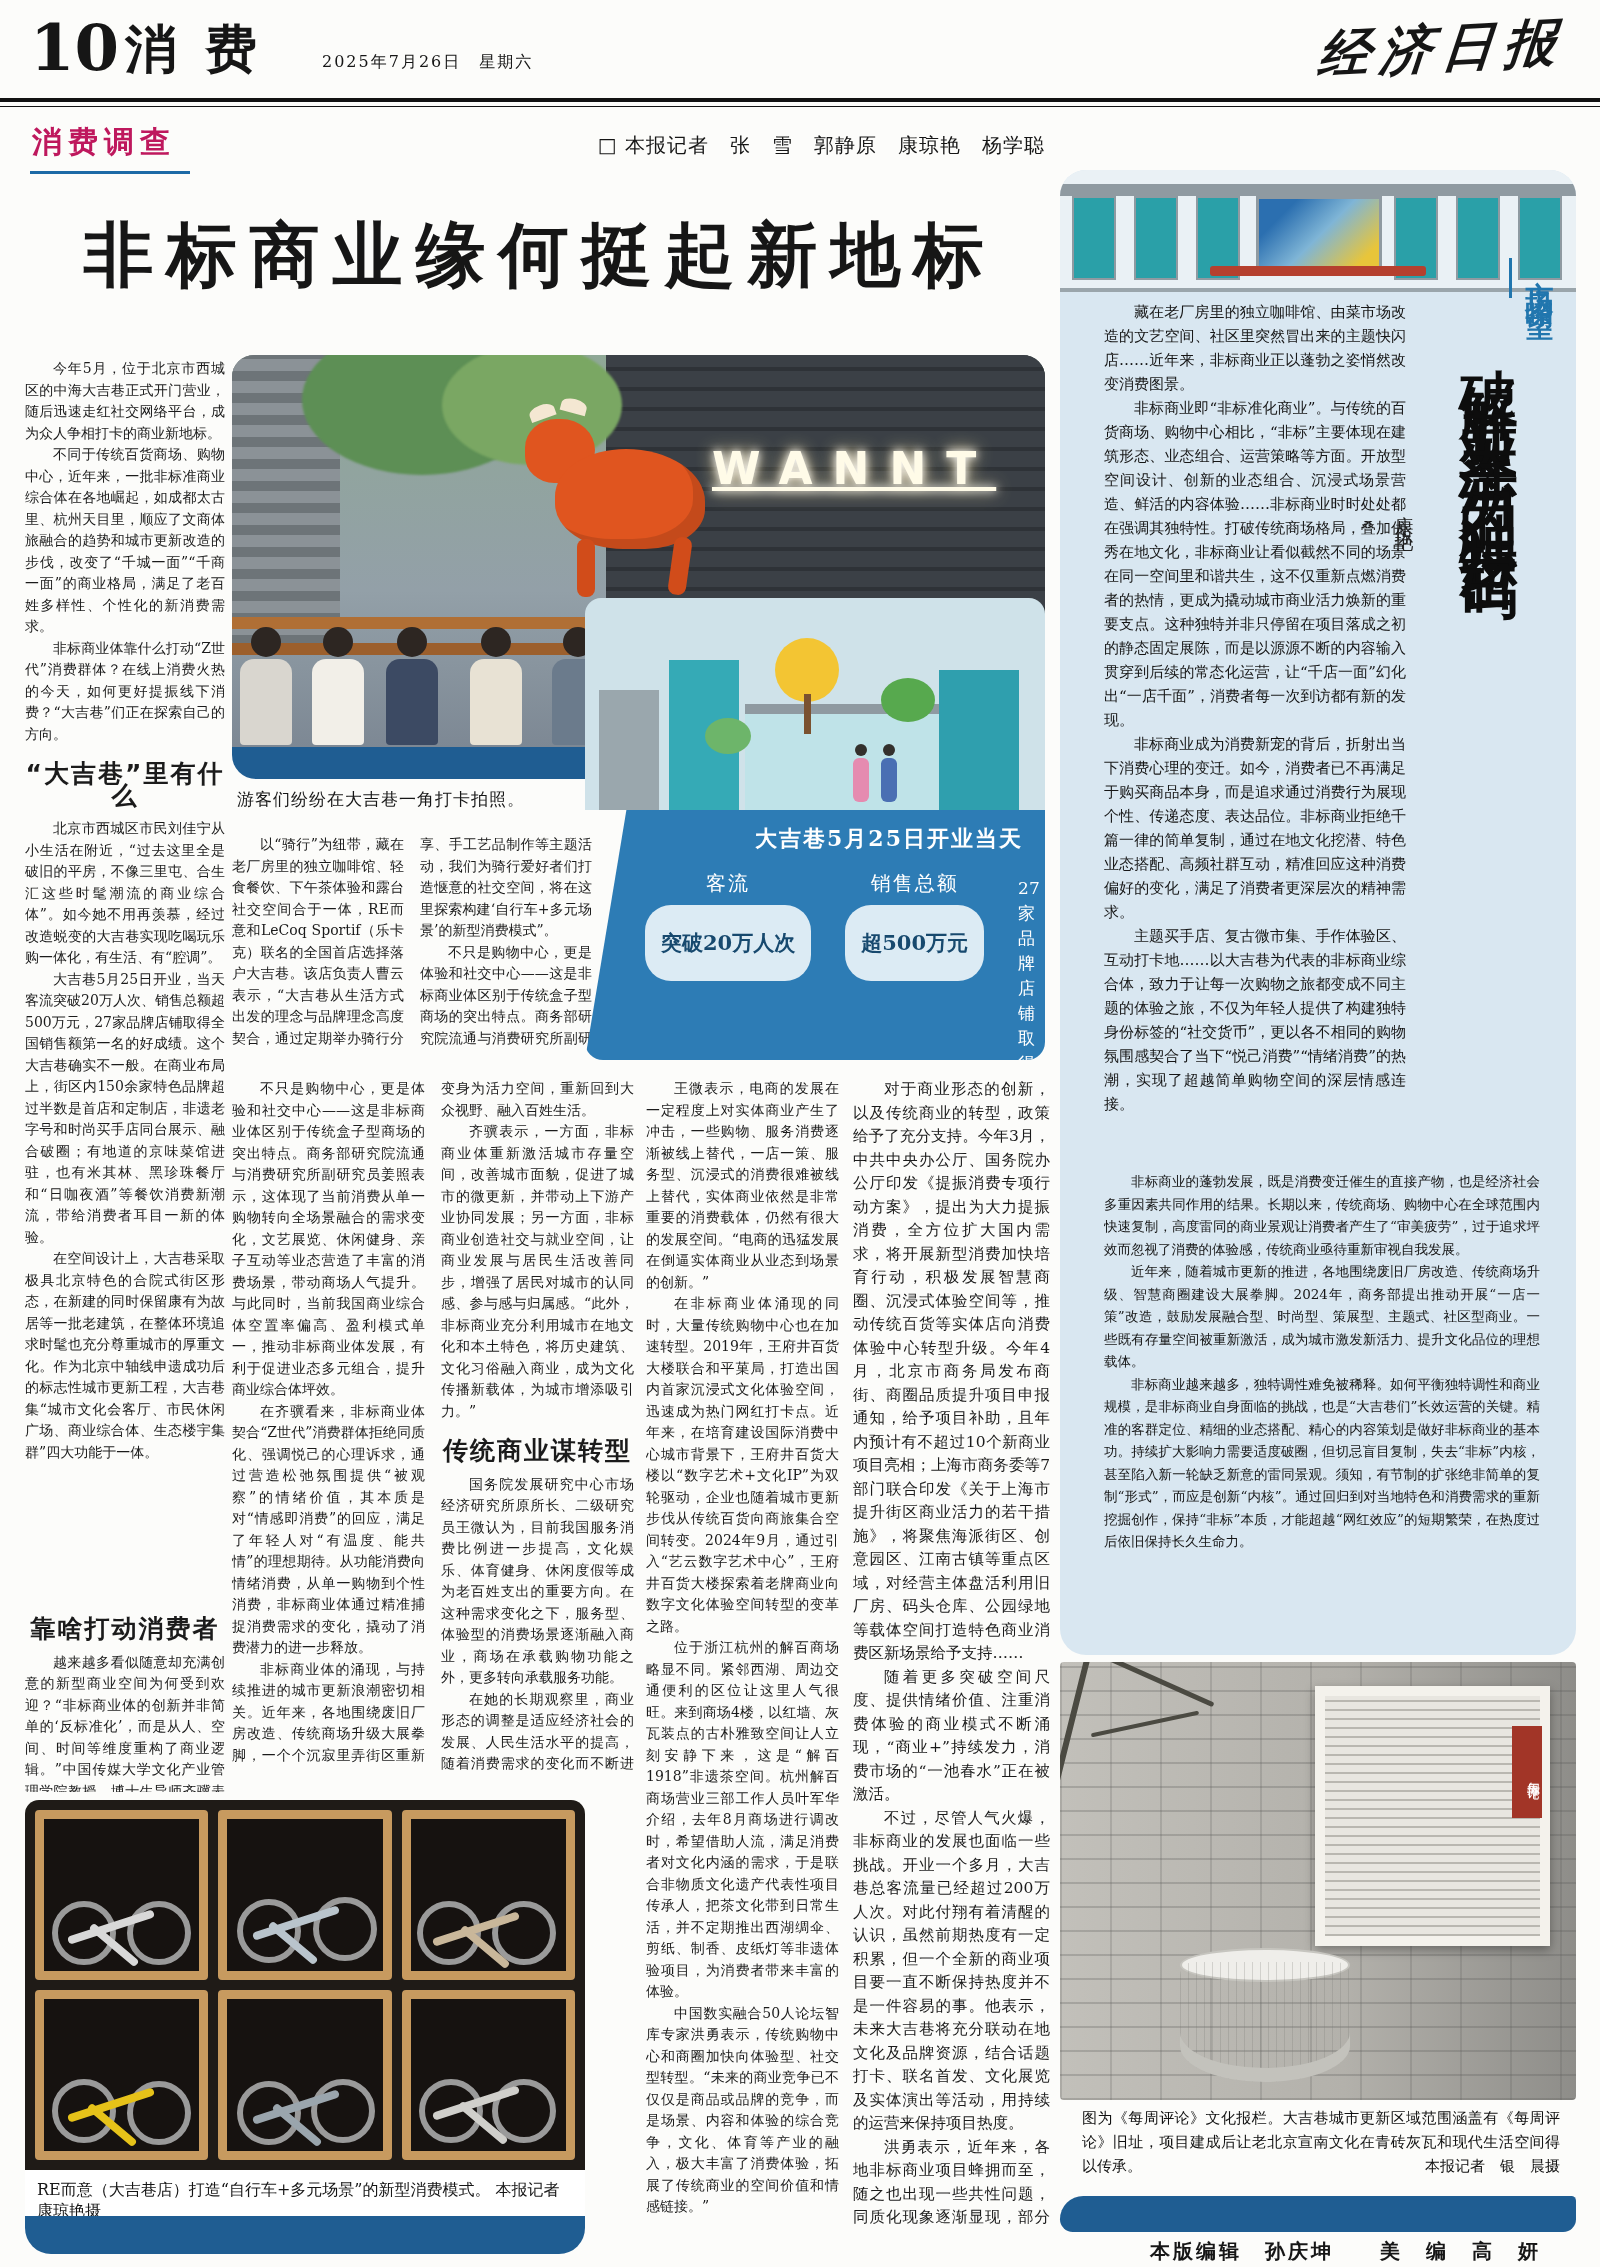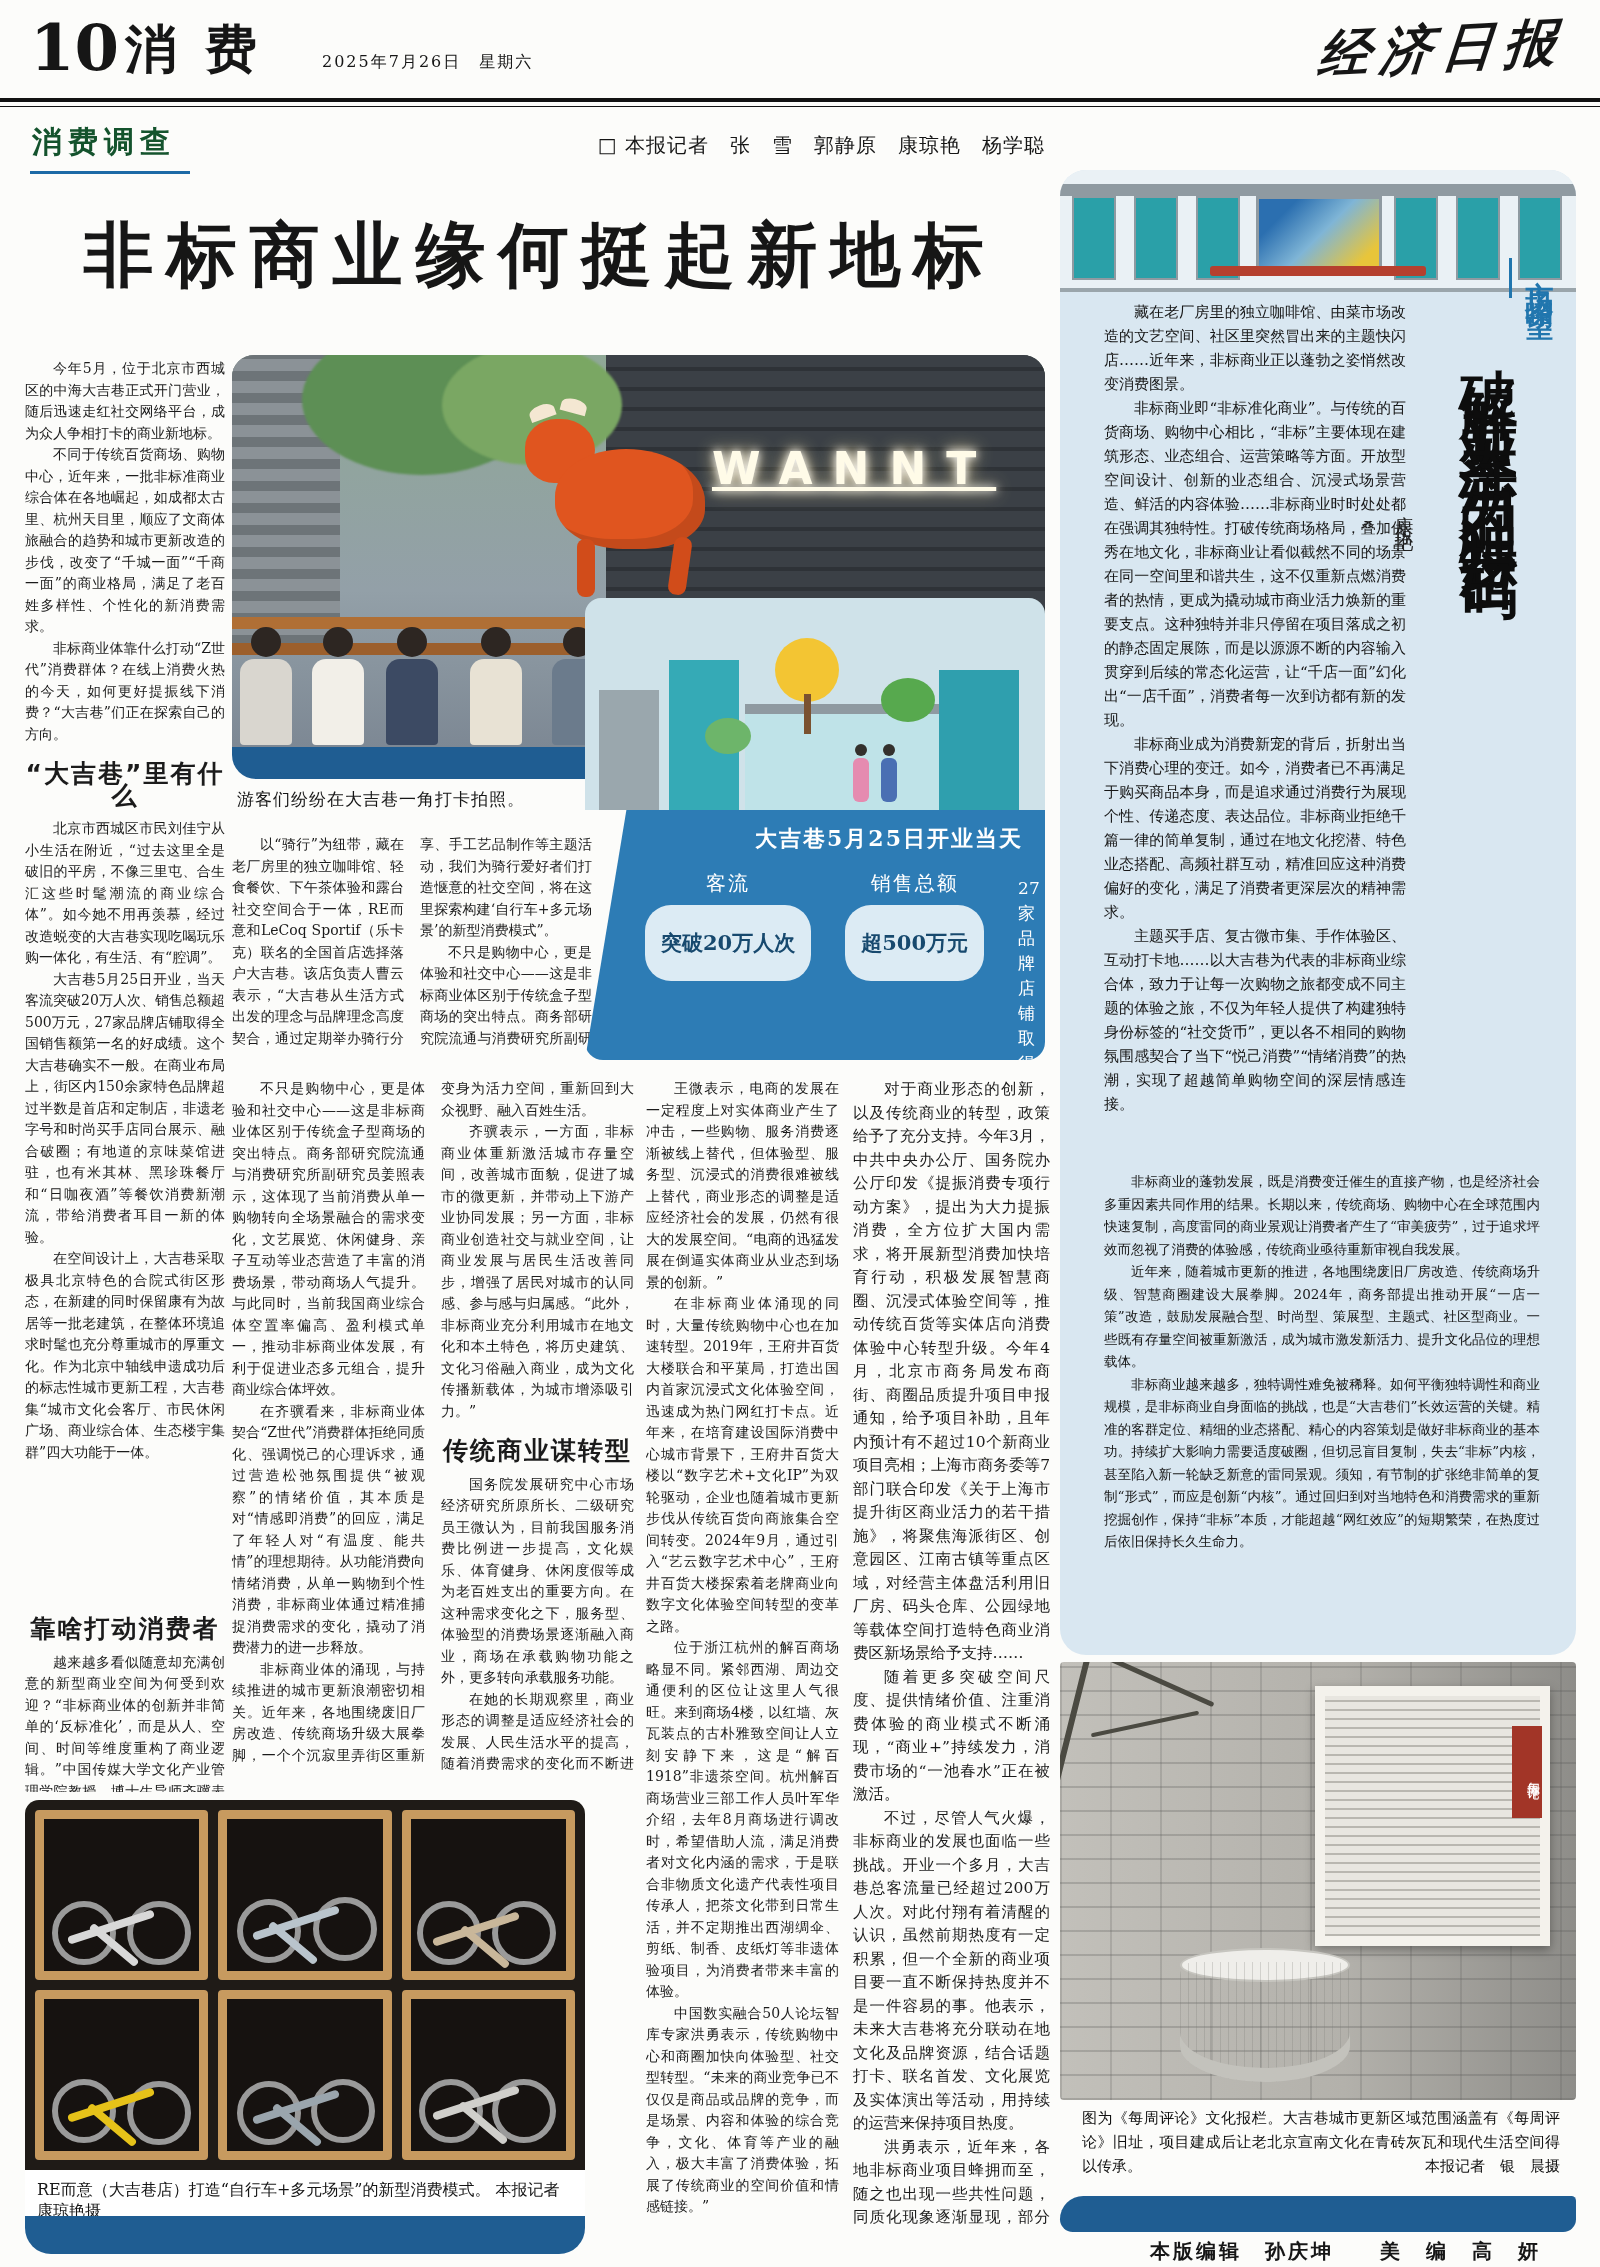--- a/index.html
+++ b/index.html
@@ -8,21 +8,21 @@
   
   .masthead{position:absolute;left:30px;top:8px;right:24px;height:88px;}
   .pagenum{position:absolute;left:0;top:0;font-size:64px;font-weight:900;font-family:"DejaVu Serif",serif;line-height:80px;}
   .secname{position:absolute;left:95px;top:2px;font-size:52px;font-weight:900;letter-spacing:28px;line-height:78px;}
   .mdate{position:absolute;left:292px;top:44px;font-size:16px;letter-spacing:2px;}
   .paperlogo{position:absolute;right:10px;top:6px;font-size:52px;font-weight:bold;font-style:italic;
              font-family:"DejaVu Serif",serif;letter-spacing:10px;transform:rotate(-3deg) skewX(-8deg);}
   .rule-thick{position:absolute;left:0;right:0;top:98px;height:4px;background:#121212;}
   .rule-thin{position:absolute;left:0;right:0;top:106px;height:1px;background:#121212;}
   
-  .col-label{position:absolute;left:30px;top:122px;font-size:30px;font-weight:bold;color:#14532d;
+  .col-label{position:absolute;left:30px;top:122px;font-size:30px;font-weight:bold;color:#be185d;
              letter-spacing:6px;border-bottom:3px solid #1c6aa6;padding:0 14px 8px 2px;}
   .byline{position:absolute;left:500px;top:132px;width:545px;text-align:right;font-size:20px;letter-spacing:1px;}
   .headline{position:absolute;left:55px;top:162px;width:970px;text-align:center;font-size:70px;font-weight:900;
             letter-spacing:13px;font-family:"DejaVu Sans","Liberation Sans",sans-serif;}
   
   .col{position:absolute;font-size:14px;line-height:21.5px;text-align:justify;overflow:hidden;color:#1b1b1b;}
   .col p.para{margin:0;text-indent:2em;}
   .subhead{font-size:25px;font-weight:bold;text-align:center;margin:18px 0 12px;letter-spacing:2px;
            font-family:"DejaVu Sans","Liberation Sans",sans-serif;}
   .two{column-count:2;column-gap:16px;}
@@ -157,21 +157,21 @@
     <p class="para">不只是购物中心，更是体验和社交中心——这是非标商业体区别于传统盒子型商场的突出特点。商务部研究院流通与消费研究所副研究员姜照表示，这体现了当前消费从单一购物转向全场景融合的需求变化，文艺展览、休闲健身、亲子互动等业态营造了丰富的消费场景，带动商场人气提升。与此同时，当前我国商业综合体空置率偏高、盈利模式单一，推动非标商业体发展，有利于促进业态多元组合，提升商业综合体坪效。</p>
     <p class="para">在齐骥看来，非标商业体契合“Z世代”消费群体拒绝同质化、强调悦己的心理诉求，通过营造松弛氛围提供“被观察”的情绪价值，其本质是对“情感即消费”的回应，满足了年轻人对“有温度、能共情”的理想期待。从功能消费向情绪消费，从单一购物到个性消费，非标商业体通过精准捕捉消费需求的变化，撬动了消费潜力的进一步释放。</p>
     <p class="para">非标商业体的涌现，与持续推进的城市更新浪潮密切相关。近年来，各地围绕废旧厂房改造、传统商场升级大展拳脚，一个个沉寂里弄街区重新变身为活力空间，重新回到大众视野、融入百姓生活。</p>
     <p class="para">齐骥表示，一方面，非标商业体重新激活城市存量空间，改善城市面貌，促进了城市的微更新，并带动上下游产业协同发展；另一方面，非标商业创造社交与就业空间，让商业发展与居民生活改善同步，增强了居民对城市的认同感、参与感与归属感。“此外，非标商业充分利用城市在地文化和本土特色，将历史建筑、文化习俗融入商业，成为文化传播新载体，为城市增添吸引力。”</p>
     <div class="subhead">传统商业谋转型</div>
     <p class="para">国务院发展研究中心市场经济研究所原所长、二级研究员王微认为，目前我国服务消费比例进一步提高，文化娱乐、体育健身、休闲度假等成为老百姓支出的重要方向。在这种需求变化之下，服务型、体验型的消费场景逐渐融入商业，商场在承载购物功能之外，更多转向承载服务功能。</p>
     <p class="para">在她的长期观察里，商业形态的调整是适应经济社会的发展、人民生活水平的提高，随着消费需求的变化而不断进行的。改革开放后，从百货商店到便利店、购物中心，再到集购物、餐饮、娱乐等于一体的商业综合体，商场不断演变为商业消费需求的延伸。</p>
   </div>
 
 <div class="col" style="left:646px;top:1078px;width:193px;height:1152px;">
-    <p class="para">王微表示，电商的发展在一定程度上对实体商业产生了冲击，一些购物、服务消费逐渐被线上替代，但体验型、服务型、沉浸式的消费很难被线上替代，商业形态的调整是适应经济社会的发展，仍然有很大的发展空间。“电商的迅猛发展在倒逼实体商业从业态到场景的创新。”</p>
+    <p class="para">王微表示，电商的发展在一定程度上对实体商业产生了冲击，一些购物、服务消费逐渐被线上替代，一店一策、服务型、沉浸式的消费很难被线上替代，实体商业依然是非常重要的消费载体，仍然有很大的发展空间。“电商的迅猛发展在倒逼实体商业从业态到场景的创新。”</p>
     <p class="para">在非标商业体涌现的同时，大量传统购物中心也在加速转型。2019年，王府井百货大楼联合和平菓局，打造出国内首家沉浸式文化体验空间，迅速成为热门网红打卡点。近年来，在培育建设国际消费中心城市背景下，王府井百货大楼以“数字艺术+文化IP”为双轮驱动，企业也随着城市更新步伐从传统百货向商旅集合空间转变。2024年9月，通过引入“艺云数字艺术中心”，王府井百货大楼探索着老牌商业向数字文化体验空间转型的变革之路。</p>
     <p class="para">位于浙江杭州的解百商场略显不同。紧邻西湖、周边交通便利的区位让这里人气很旺。来到商场4楼，以红墙、灰瓦装点的古朴雅致空间让人立刻安静下来，这是“解百1918”非遗茶空间。杭州解百商场营业三部工作人员叶军华介绍，去年8月商场进行调改时，希望借助人流，满足消费者对文化内涵的需求，于是联合非物质文化遗产代表性项目传承人，把茶文化带到日常生活，并不定期推出西湖绸伞、剪纸、制香、皮纸灯等非遗体验项目，为消费者带来丰富的体验。</p>
     <p class="para">中国数实融合50人论坛智库专家洪勇表示，传统购物中心和商圈加快向体验型、社交型转型。“未来的商业竞争已不仅仅是商品或品牌的竞争，而是场景、内容和体验的综合竞争，文化、体育等产业的融入，极大丰富了消费体验，拓展了传统商业的空间价值和情感链接。”</p>
   </div>
 
 <div class="col bigger" style="left:853px;top:1078px;width:197px;height:1152px;">
     <p class="para">对于商业形态的创新，以及传统商业的转型，政策给予了充分支持。今年3月，中共中央办公厅、国务院办公厅印发《提振消费专项行动方案》，提出为大力提振消费，全方位扩大国内需求，将开展新型消费加快培育行动，积极发展智慧商圈、沉浸式体验空间等，推动传统百货等实体店向消费体验中心转型升级。今年4月，北京市商务局发布商街、商圈品质提升项目申报通知，给予项目补助，且年内预计有不超过10个新商业项目亮相；上海市商务委等7部门联合印发《关于上海市提升街区商业活力的若干措施》，将聚焦海派街区、创意园区、江南古镇等重点区域，对经营主体盘活利用旧厂房、码头仓库、公园绿地等载体空间打造特色商业消费区新场景给予支持……</p>
     <p class="para">随着更多突破空间尺度、提供情绪价值、注重消费体验的商业模式不断涌现，“商业+”持续发力，消费市场的“一池春水”正在被激活。</p>
     <p class="para">不过，尽管人气火爆，非标商业的发展也面临一些挑战。开业一个多月，大吉巷总客流量已经超过200万人次。对此付翔有着清醒的认识，虽然前期热度有一定积累，但一个全新的商业项目要一直不断保持热度并不是一件容易的事。他表示，未来大吉巷将充分联动在地文化及品牌资源，结合话题打卡、联名首发、文化展览及实体演出等活动，用持续的运营来保持项目热度。</p>
     <p class="para">洪勇表示，近年来，各地非标商业项目蜂拥而至，随之也出现一些共性问题，同质化现象逐渐显现，部分项目过于依赖网红打卡效应，忽视了长期运营能力建设。未来商业业态将呈现更深度的融合发展，就此他建议：一是借助数字化、数智化赋能，打通线上线下场景，促进供给和需求的精准匹配，增强客户黏性。二是推动在地文化与商业项目的深度交融，通过打造沉浸式消费新场景，延长消费者停留时间，实现文化价值与商业价值的双向转化。三是注重惠民生与品质消费的共生关系，为消费者提供多样化的增值服务和促销活动等，使其成为居民生活的重要组成部分。</p>

